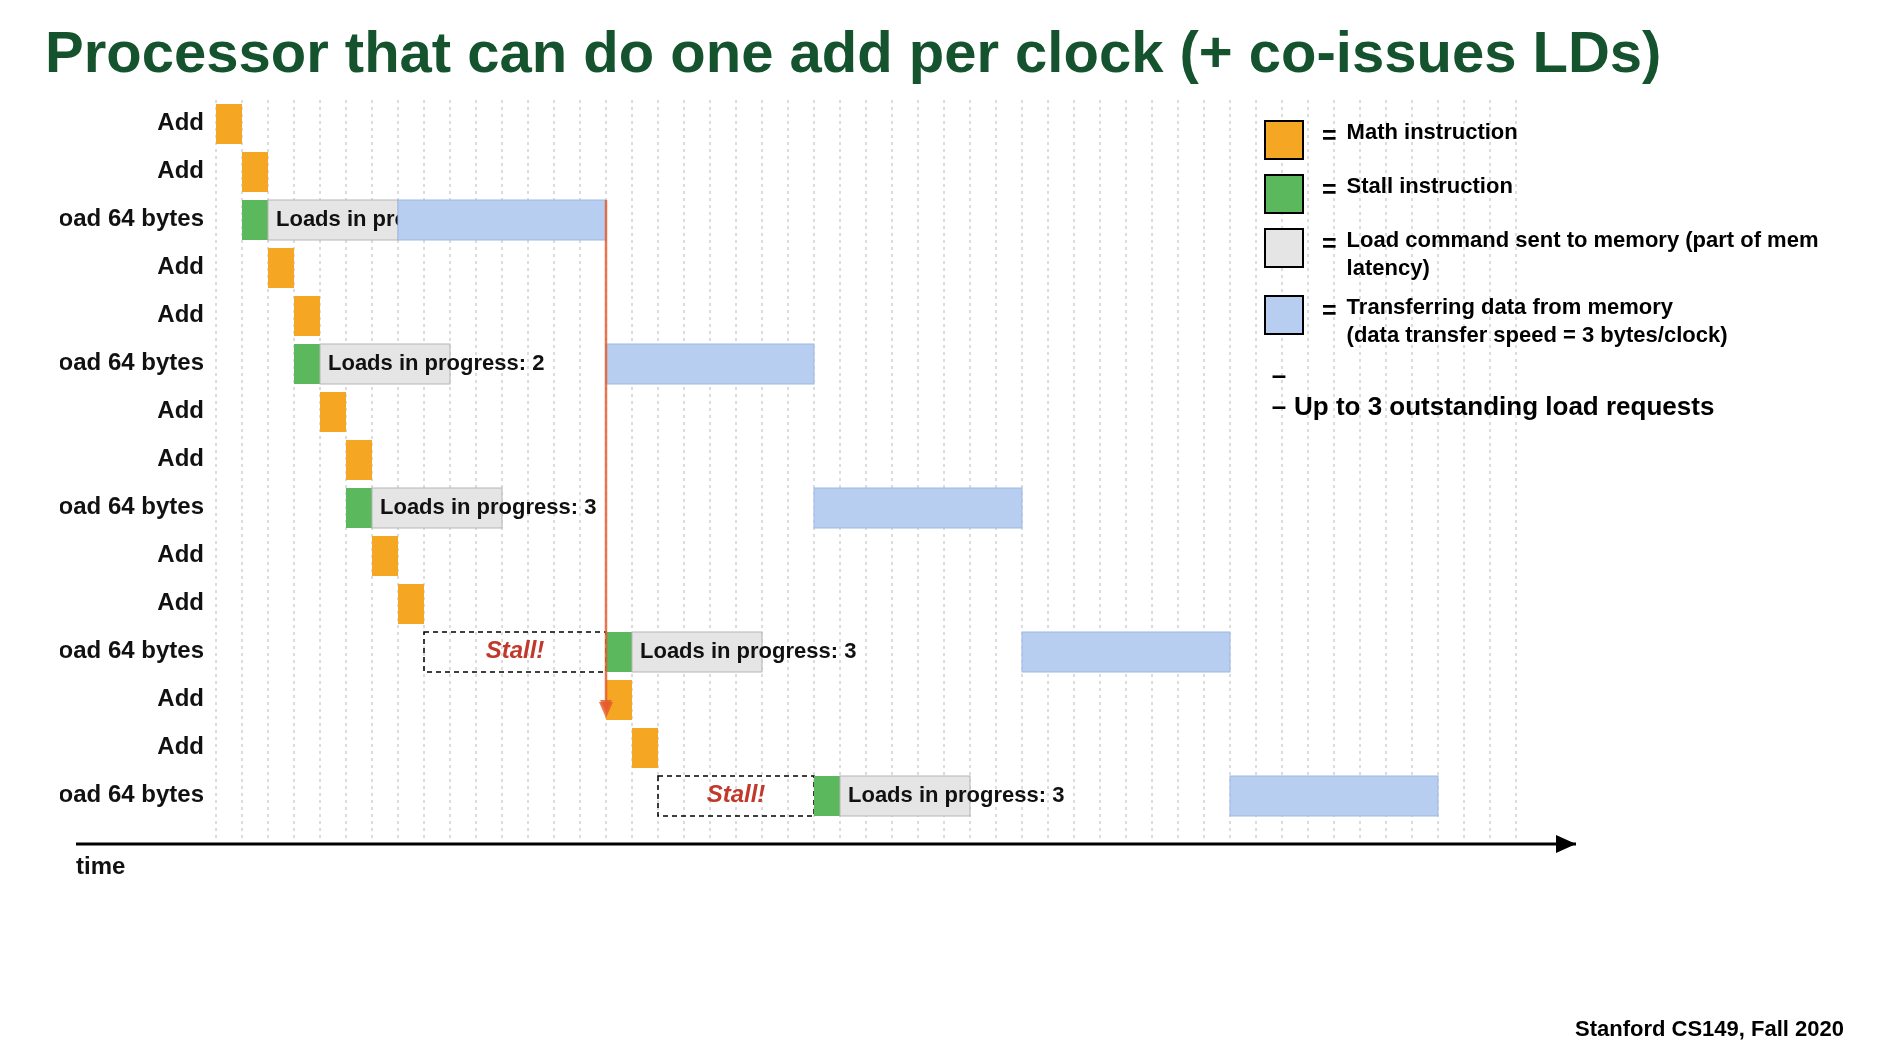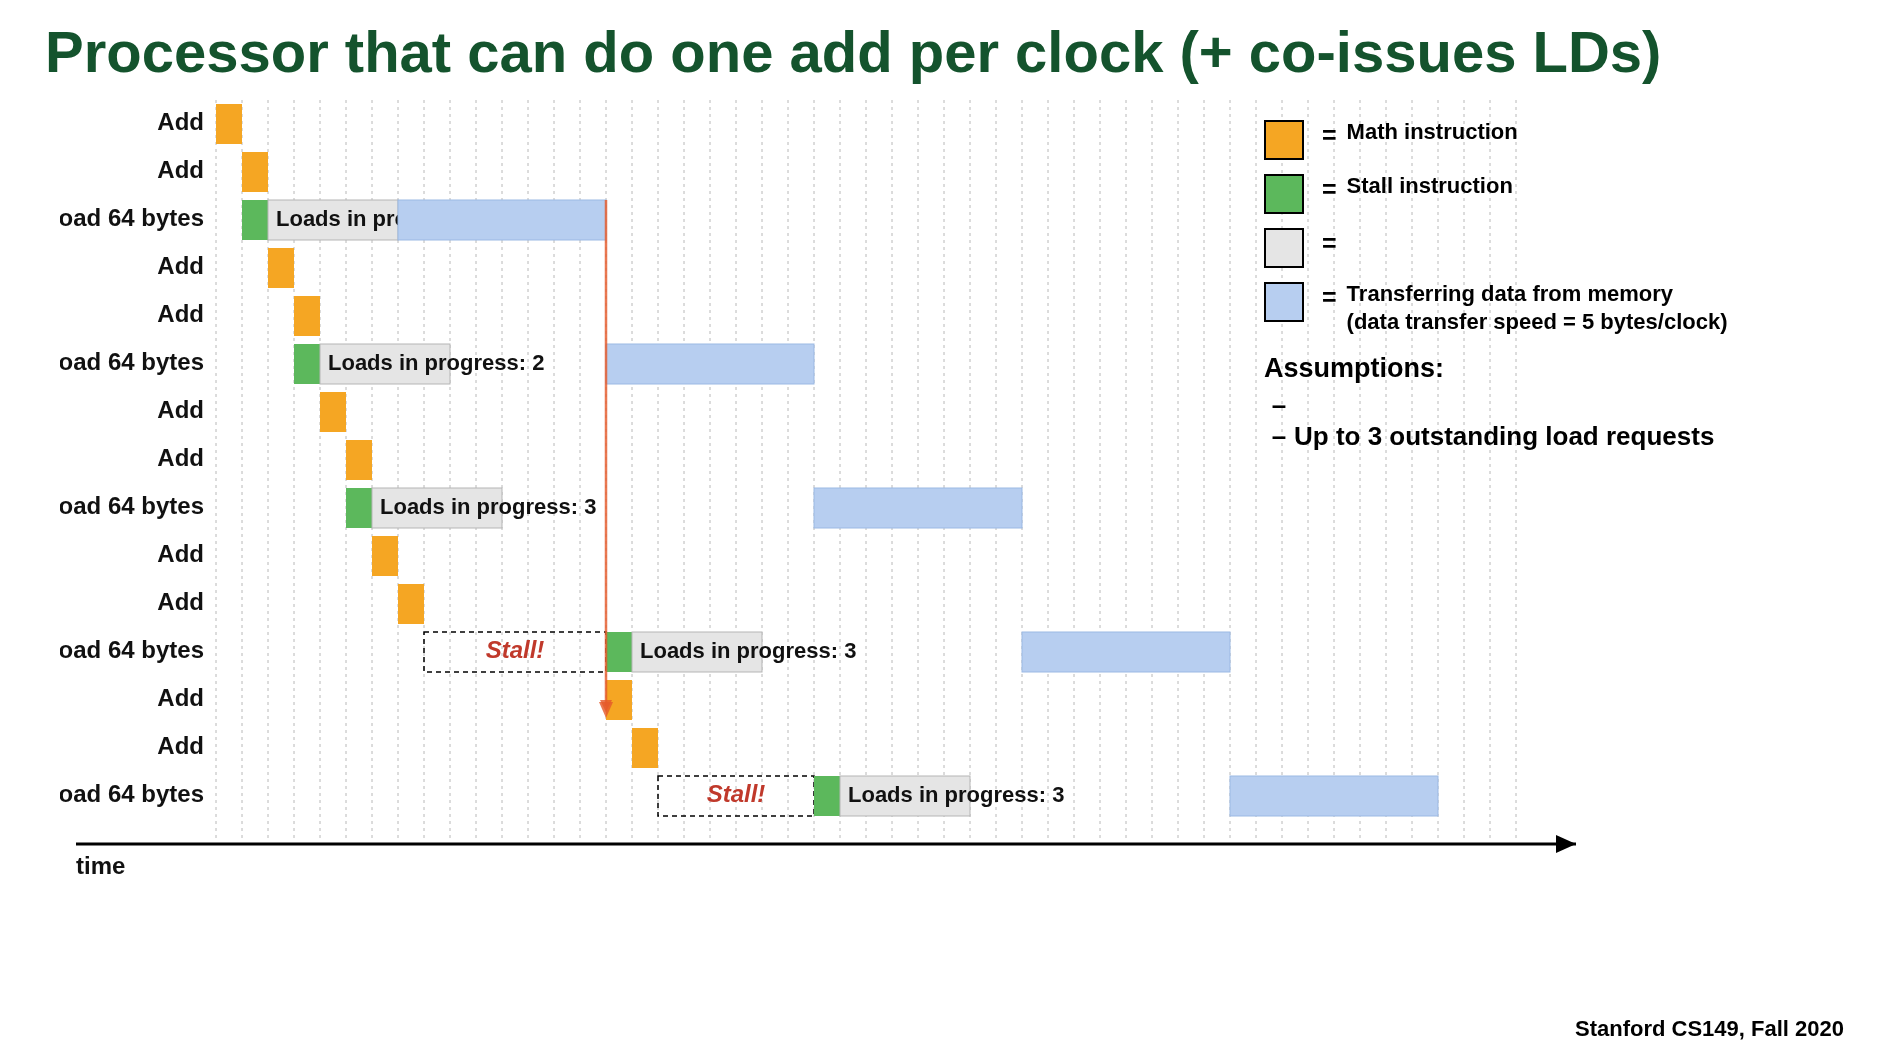--- a/index.html
+++ b/index.html
@@ -157,30 +157,30 @@
     <div class="legend-text">Math instruction</div>
   </div>
   <div class="legend-row">
     <div class="swatch sw-load"></div>
     <div class="eq">=</div>
     <div class="legend-text">Stall instruction</div>
   </div>
   <div class="legend-row">
     <div class="swatch sw-cmd"></div>
     <div class="eq">=</div>
+    <div class="legend-text">Load command sent to memory (part of mem latency)</div>
   </div>
   <div class="legend-row">
     <div class="swatch sw-xfer"></div>
     <div class="eq">=</div>
     <div class="legend-text">
       <span>Transferring data from memory</span><br>
-      <span>(data transfer speed = 5 bytes/clock)</span>
+      <span>(data transfer speed = 3 bytes/clock)</span>
     </div>
   </div>
-  <div class="assump-h">Assumptions:</div>
   <div class="assump">
       <span class="dash">–</span>
     </div>
   <div class="assump">
       <span class="dash">–</span>
       <span>Up to 3 outstanding load requests</span>
     </div>
 </div>
 
 <div class="footer">Stanford CS149, Fall 2020</div>

